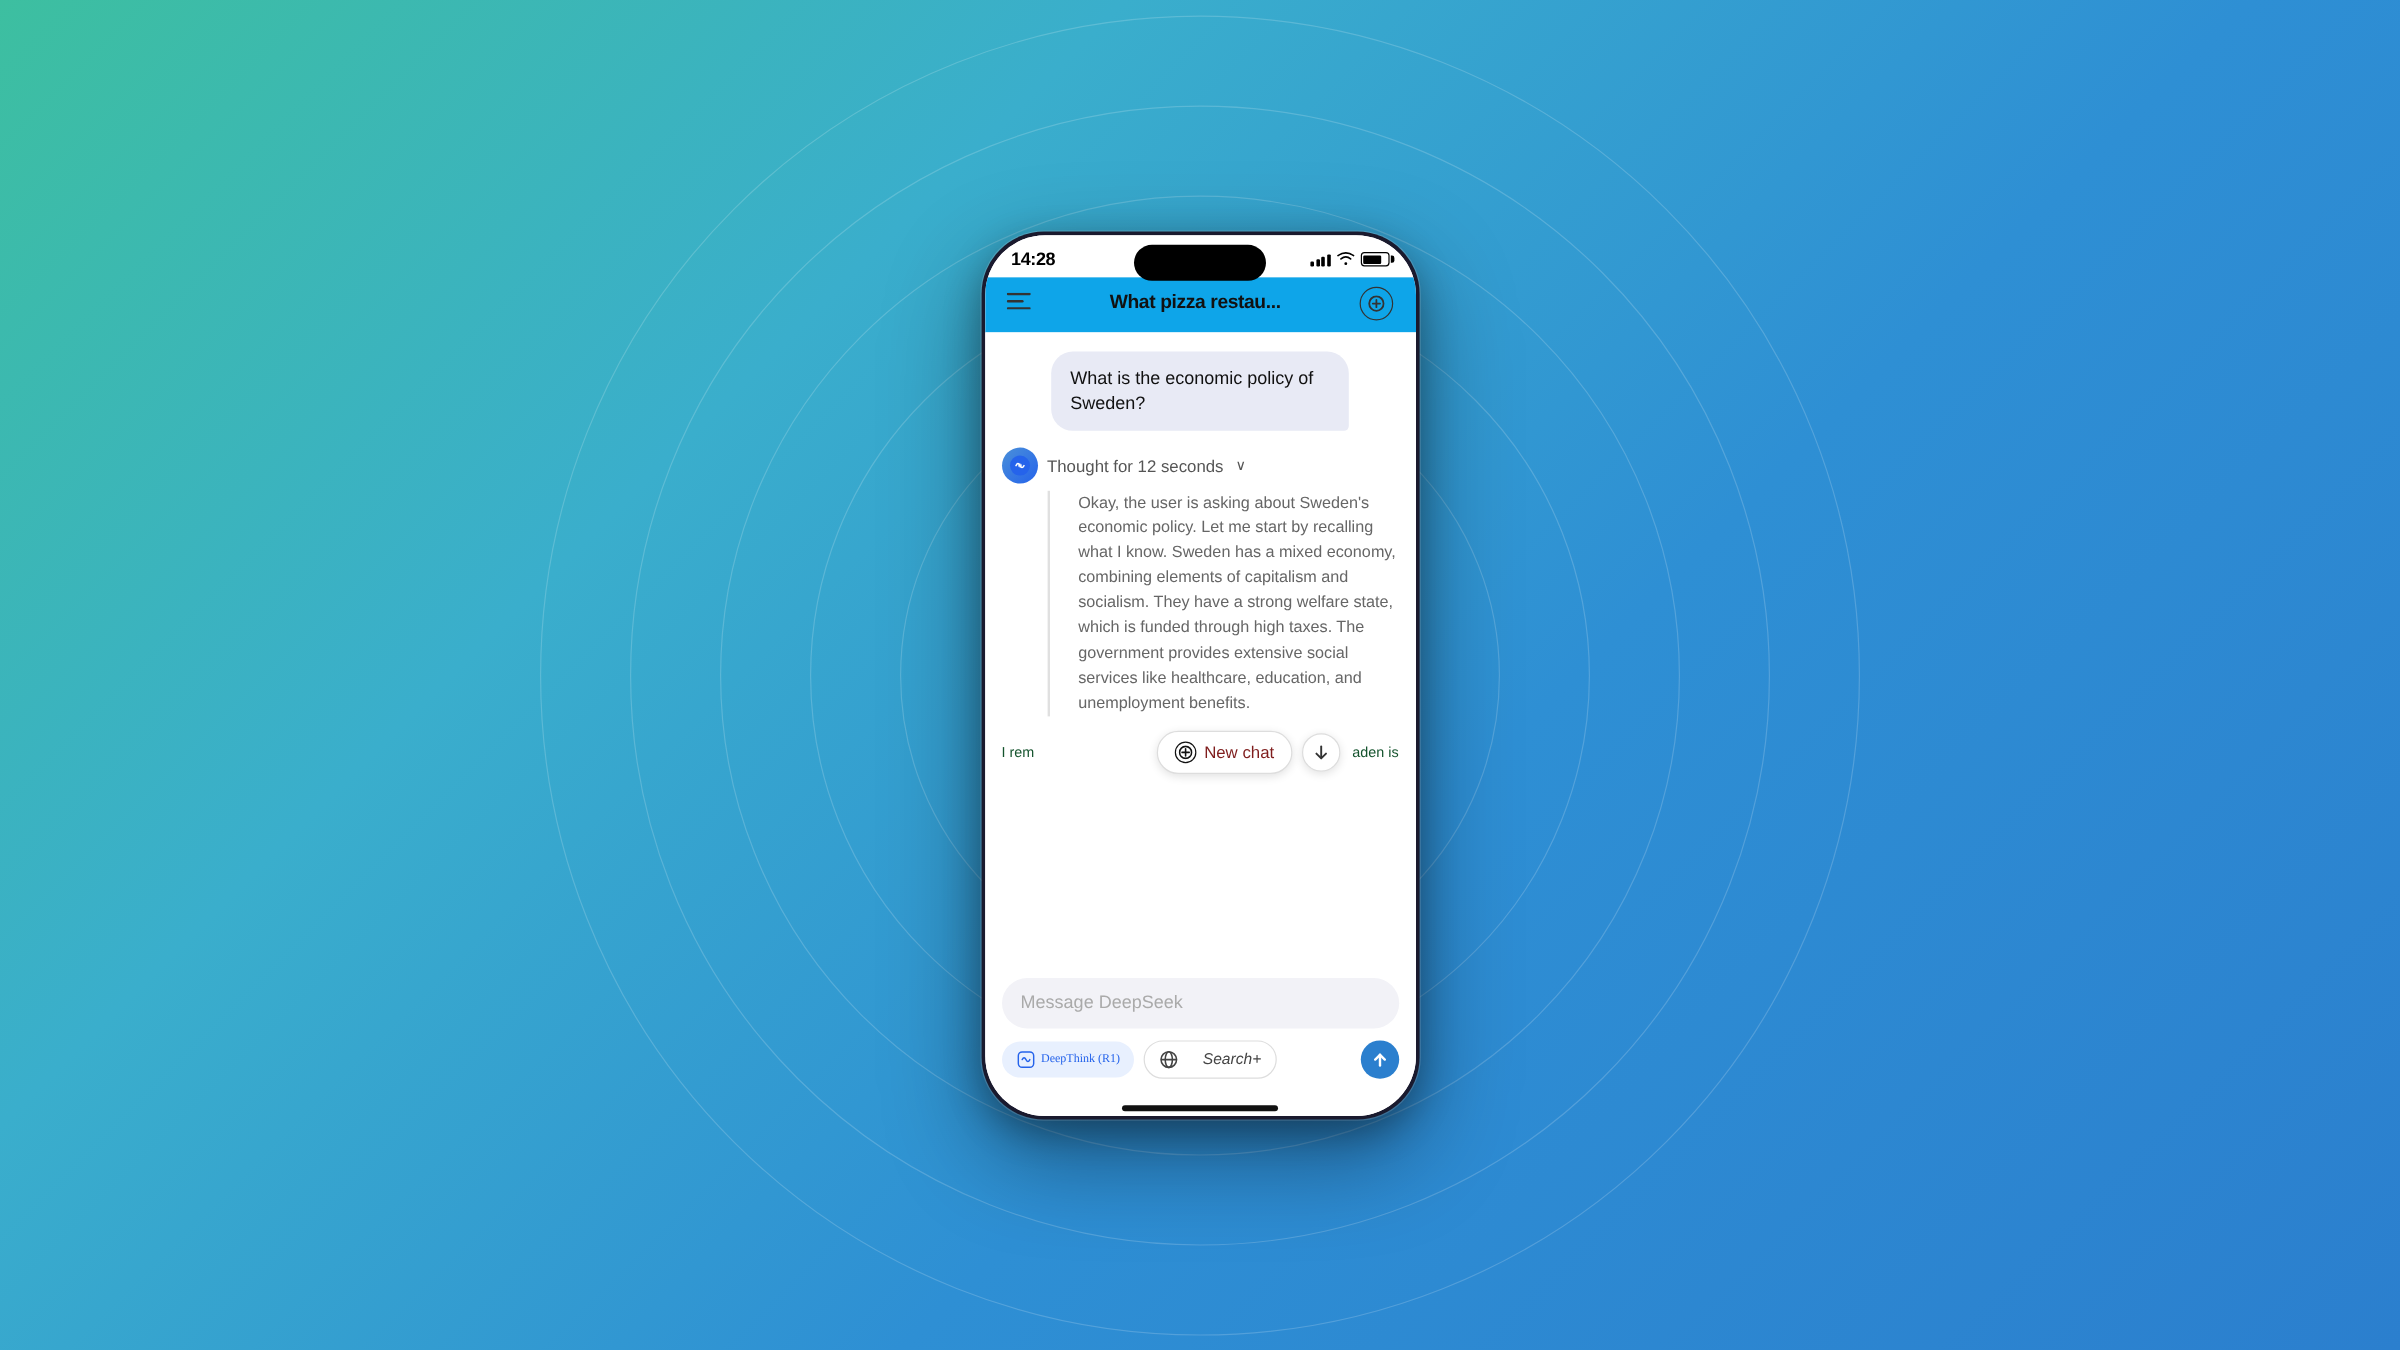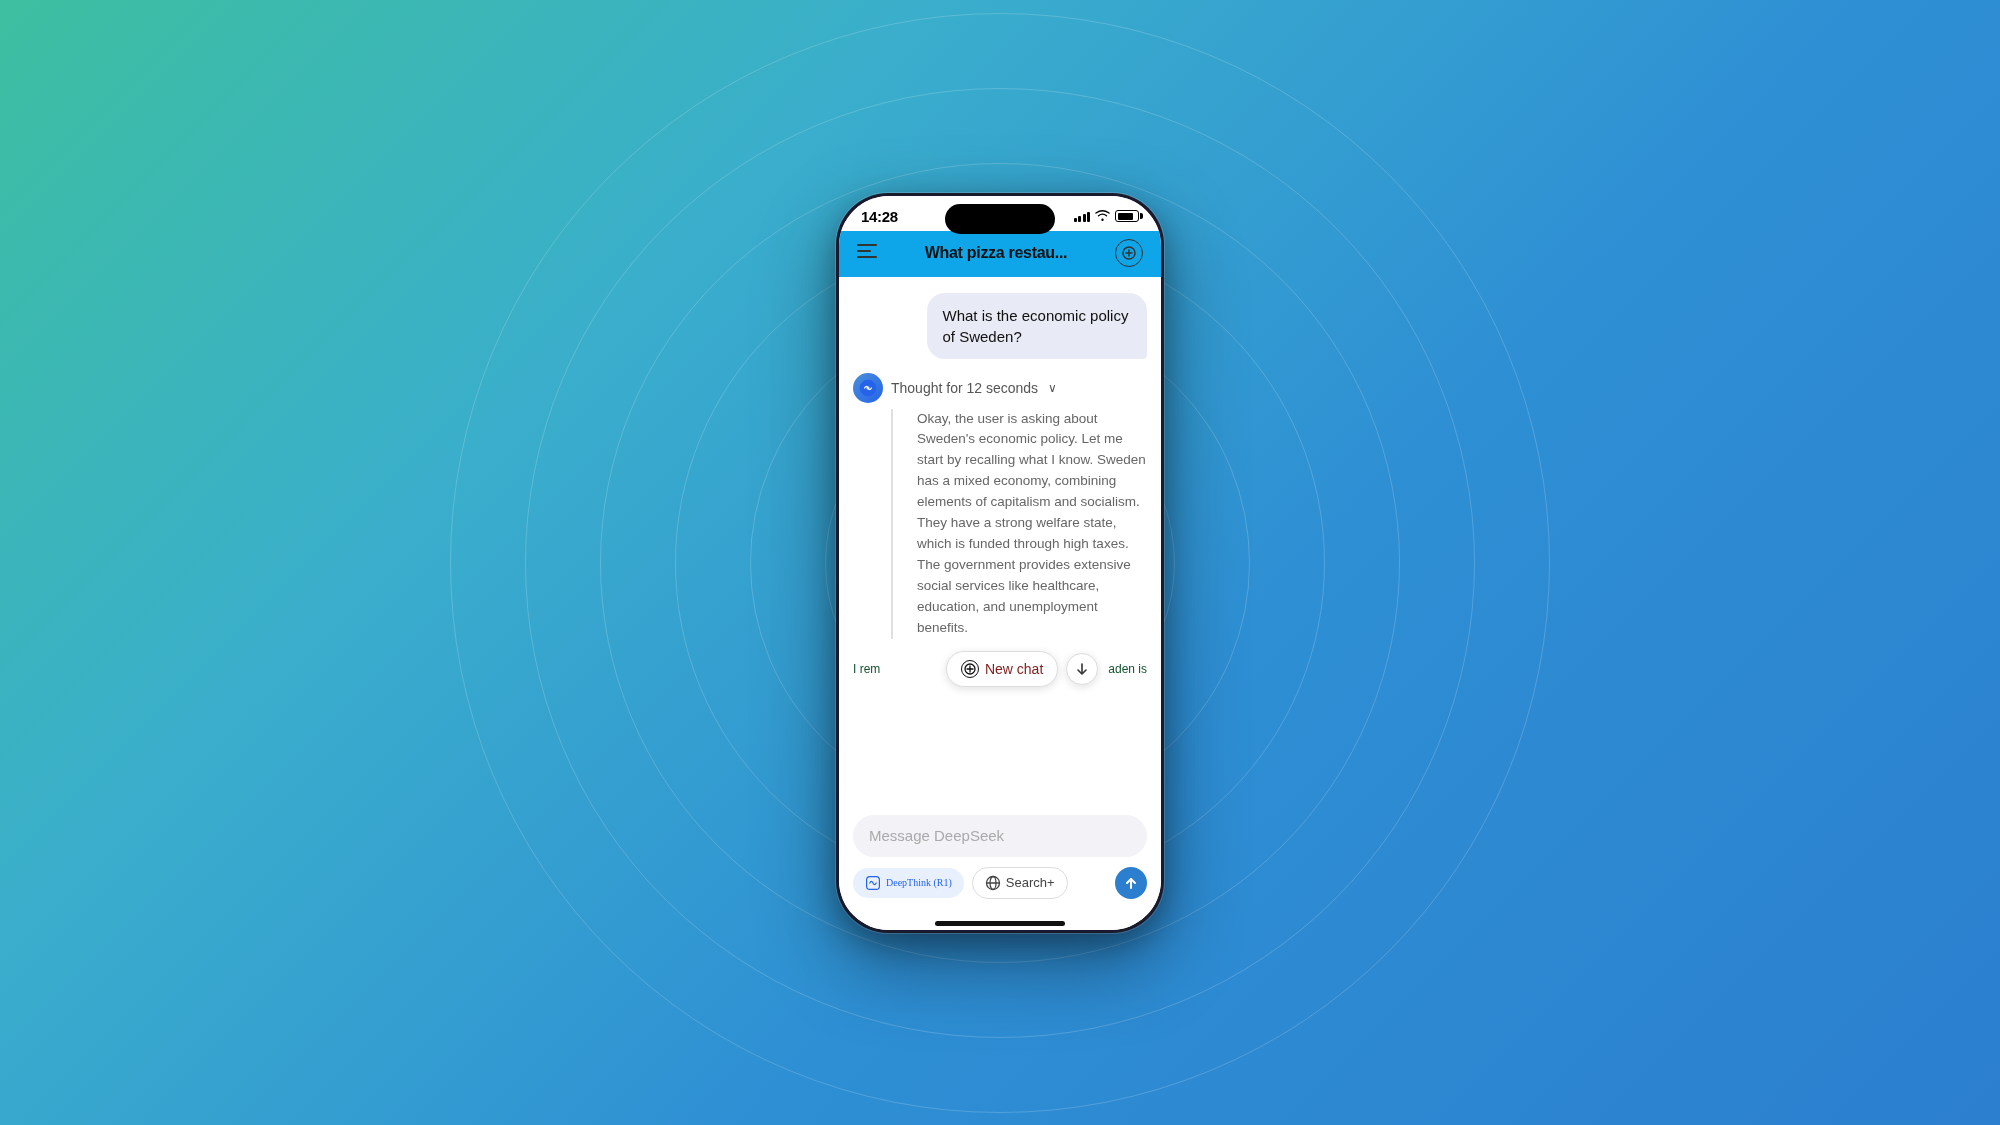--- a/index.html
+++ b/index.html
@@ -32,21 +32,21 @@
       top: 50%;
       left: 50%;
       transform: translate(-50%, -50%);
       border-radius: 50%;
       border: 1.5px solid rgba(255,255,255,0.18);
     }
 
     
     .phone-frame {
       position: relative;
-      width: 328px;
+      width: 365px;
       height: 740px;
       background: #1a1a2e;
       border-radius: 52px;
       padding: 3px;
       box-shadow:
         0 0 0 1px rgba(255,255,255,0.15),
         0 30px 80px rgba(0,0,0,0.4),
         0 10px 30px rgba(0,0,0,0.3);
       z-index: 10;
     }
@@ -186,21 +186,21 @@
       flex: 1;
       overflow-y: auto;
       background: #fff;
       padding: 8px 0;
       position: relative;
     }
 
     
     .user-message-wrapper {
       display: flex;
-      justify-content: flex-end;
+      justify-content: center;
       padding: 8px 14px;
     }
 
     .user-bubble {
       background: #e8eaf5;
       border-radius: 18px 18px 4px 18px;
       padding: 12px 16px;
       max-width: 75%;
     }
 
@@ -372,26 +372,27 @@
     .deepthink-label {
       font-size: 10px;
       color: #2563eb;
       font-weight: 500;
       font-family: Liberation Serif, serif;
     }
 
     .search-btn {
       display: flex;
       align-items: center;
-      gap: 5px;
+      gap: 20px;
       background: transparent;
       border-radius: 16px;
       padding: 7px 12px;
       cursor: pointer;
       border: 1px solid #ddd;
+      font-style: italic;
     }
 
     .search-label {
       font-size: 13px;
       color: #444;
       font-weight: 500;
     }
 
     .send-btn {
       width: 32px;

